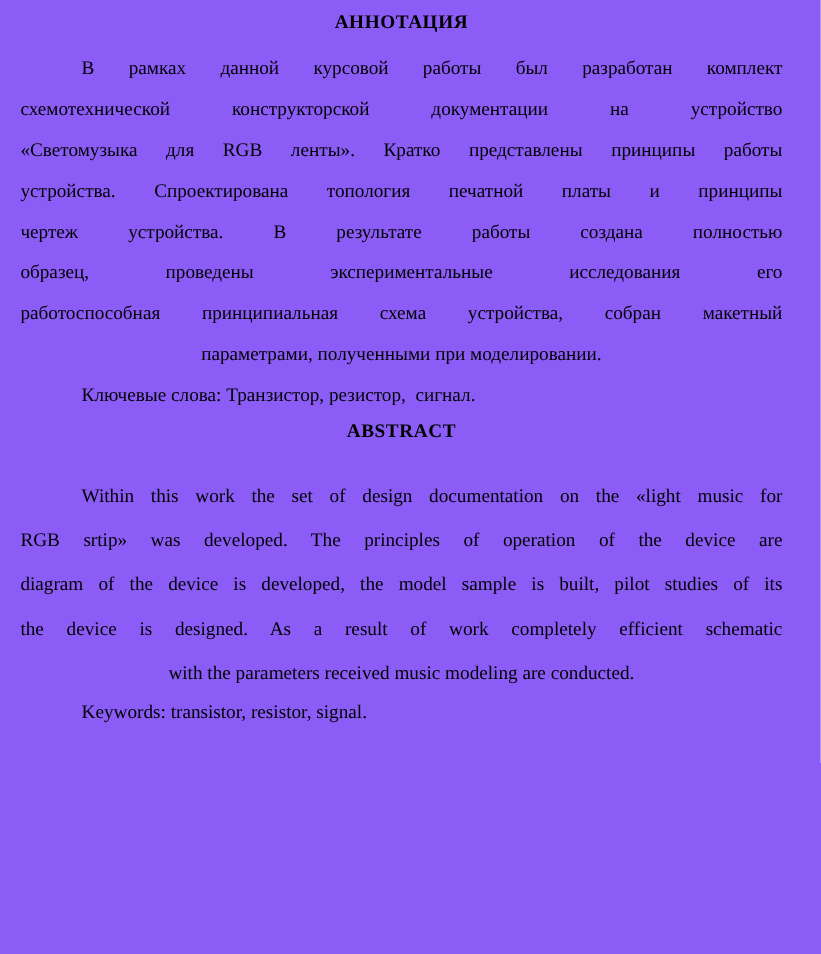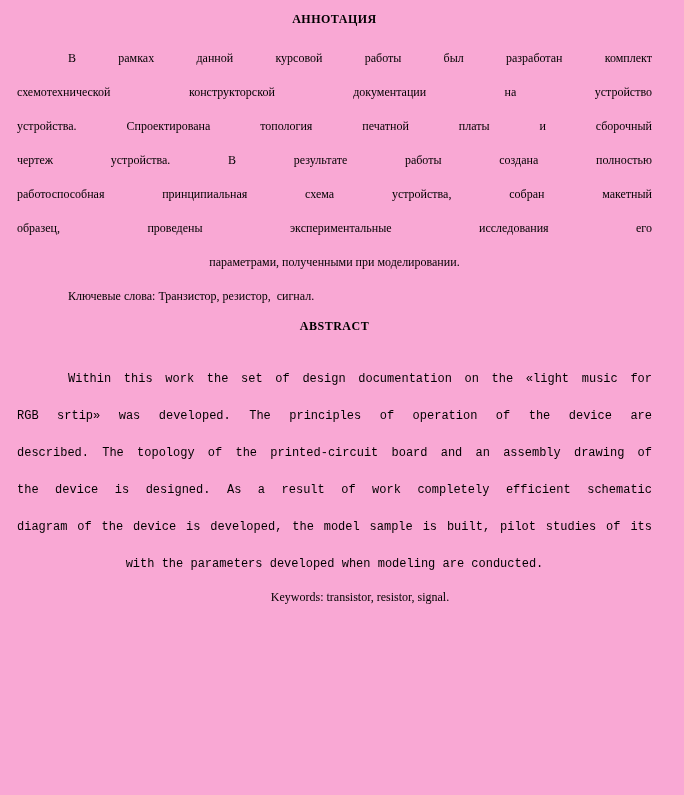--- a/index.html
+++ b/index.html
@@ -4,86 +4,86 @@
 <style>
   html, body {
     margin: 0;
     padding: 0;
     background: #ffffff;
   }
   .page {
     position: relative;
     width: 684px;
     height: 795px;
-    background: #f9a8d4;
+    background: #8b5cf6;
     overflow: hidden;
     box-sizing: border-box;
     padding: 6px 32px 0 17px;
     font-family: "Liberation Serif", "DejaVu Serif", serif;
-    font-size: 12px;
+    font-size: 16px;
     color: #000000;
   }
   .doc-title {
     line-height: 26px;
     font-weight: bold;
     text-align: center;
     letter-spacing: 0.5px;
   }
   .para { margin: 0; }
   .para-ru { margin-top: 9px; }
   .para-ru .line { line-height: 34px; }
   .para-en { margin-top: 22px; }
-  .para-en .line { line-height: 37px; font-family: Liberation Mono, monospace; }
+  .para-en .line { line-height: 37px; }
   .line {
     text-align: center;
     white-space: nowrap;
   }
   .line.j {
     white-space: normal;
     text-align: justify;
     text-align-last: justify;
   }
   .line.ind { text-indent: 51px; }
   .kw-line {
     text-indent: 51px;
     text-align: left;
   }
   .kw-ru { line-height: 34px; }
-  .kw-en { line-height: 28px; margin-top: 0; text-align: center; }
+  .kw-en { line-height: 28px; margin-top: 0; }
   .title-en { }
 </style>
 </head>
 <body>
 
 <div class="page">
 
   <section>
     <div class="doc-title">АННОТАЦИЯ</div>
 
     <div class="para para-ru">
         <div class="line j ind">В рамках данной курсовой работы был разработан комплект</div>
         <div class="line j">схемотехнической конструкторской документации на устройство</div>
-        <div class="line j">устройства. Спроектирована топология печатной платы и сборочный</div>
+        <div class="line j">«Светомузыка для RGB ленты». Кратко представлены принципы работы</div>
+        <div class="line j">устройства. Спроектирована топология печатной платы и принципы</div>
         <div class="line j">чертеж устройства. В результате работы создана полностью</div>
+        <div class="line j">образец, проведены экспериментальные исследования его</div>
         <div class="line j">работоспособная принципиальная схема устройства, собран макетный</div>
-        <div class="line j">образец, проведены экспериментальные исследования его</div>
         <div class="line">параметрами, полученными при моделировании.</div>
       </div>
 
     <div class="kw-line kw-ru">Ключевые слова: Транзистор, резистор,&nbsp; сигнал.</div>
   </section>
 
   <section>
     <div class="doc-title title-en">ABSTRACT</div>
 
     <div class="para para-en">
         <div class="line j ind">Within this work the set of design documentation on the «light music for</div>
         <div class="line j">RGB srtip» was developed. The principles of operation of the device are</div>
-        <div class="line j">described. The topology of the printed-circuit board and an assembly drawing of</div>
+        <div class="line j">diagram of the device is developed, the model sample is built, pilot studies of its</div>
         <div class="line j">the device is designed. As a result of work completely efficient schematic</div>
-        <div class="line j">diagram of the device is developed, the model sample is built, pilot studies of its</div>
-        <div class="line">with the parameters developed when modeling are conducted.</div>
+        <div class="line">with the parameters received music modeling are conducted.</div>
       </div>
 
     <div class="kw-line kw-en">Keywords: transistor, resistor, signal.</div>
   </section>
 
 </div>
 
 </body></html>

